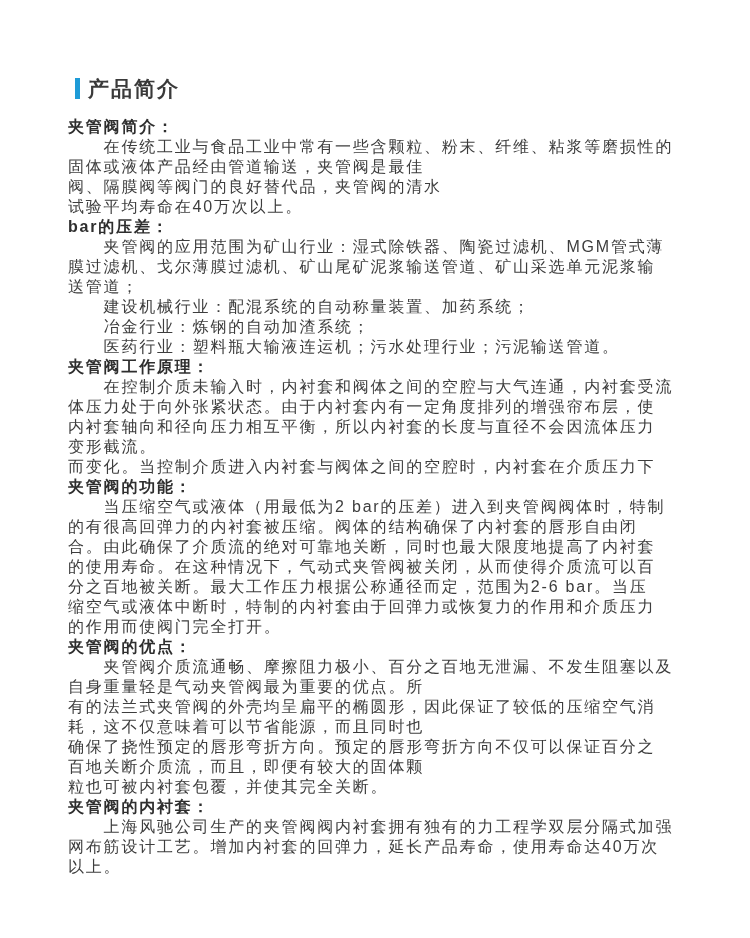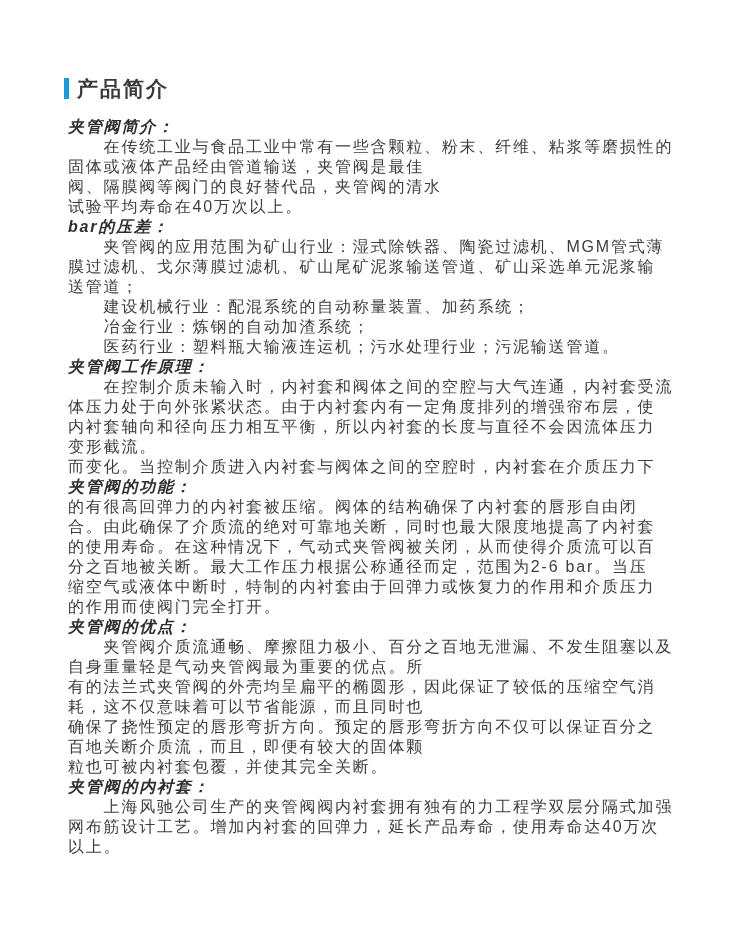--- a/index.html
+++ b/index.html
@@ -11,21 +11,21 @@
     position: relative;
     width: 750px;
     height: 938px;
     background: #ffffff;
     overflow: hidden;
     font-family: "Liberation Sans", "DejaVu Sans", sans-serif;
   }
   .title-row {
     position: absolute;
     top: 78px;
-    left: 64px;
+    left: 75px;
     display: flex;
   }
   .accent-bar {
     width: 5px;
     height: 21px;
     background: #1E9BD7;
     margin-right: 8px;
     flex: 0 0 auto;
   }
   .page-title {
@@ -43,21 +43,20 @@
     width: 620px;
     color: #3d3d3d;
     font-size: 16px;
     line-height: 20px;
     letter-spacing: 1.8px;
   }
   .section-heading {
     font-weight: bold;
     color: #2e2e2e;
     white-space: pre-wrap;
-    font-style: italic;
   }
   .text-line {
     white-space: pre-wrap;
   }
 </style>
 </head>
 <body>
 
 <div class="page">
 
@@ -90,20 +89,21 @@
       <div class="section-heading">夹管阀工作原理：</div>
       <div class="text-line">　　在控制介质未输入时，内衬套和阀体之间的空腔与大气连通，内衬套受流</div>
       <div class="text-line">体压力处于向外张紧状态。由于内衬套内有一定角度排列的增强帘布层，使</div>
       <div class="text-line">内衬套轴向和径向压力相互平衡，所以内衬套的长度与直径不会因流体压力</div>
       <div class="text-line">变形截流。</div>
       <div class="text-line">而变化。当控制介质进入内衬套与阀体之间的空腔时，内衬套在介质压力下</div>
     </section>
 
     <section>
       <div class="section-heading">夹管阀的功能：</div>
+      <div class="text-line">　　当压缩空气或液体（用最低为2 bar的压差）进入到夹管阀阀体时，特制</div>
       <div class="text-line">的有很高回弹力的内衬套被压缩。阀体的结构确保了内衬套的唇形自由闭</div>
       <div class="text-line">合。由此确保了介质流的绝对可靠地关断，同时也最大限度地提高了内衬套</div>
       <div class="text-line">的使用寿命。在这种情况下，气动式夹管阀被关闭，从而使得介质流可以百</div>
       <div class="text-line">分之百地被关断。最大工作压力根据公称通径而定，范围为2-6 bar。当压</div>
       <div class="text-line">缩空气或液体中断时，特制的内衬套由于回弹力或恢复力的作用和介质压力</div>
       <div class="text-line">的作用而使阀门完全打开。</div>
     </section>
 
     <section>
       <div class="section-heading">夹管阀的优点：</div>

